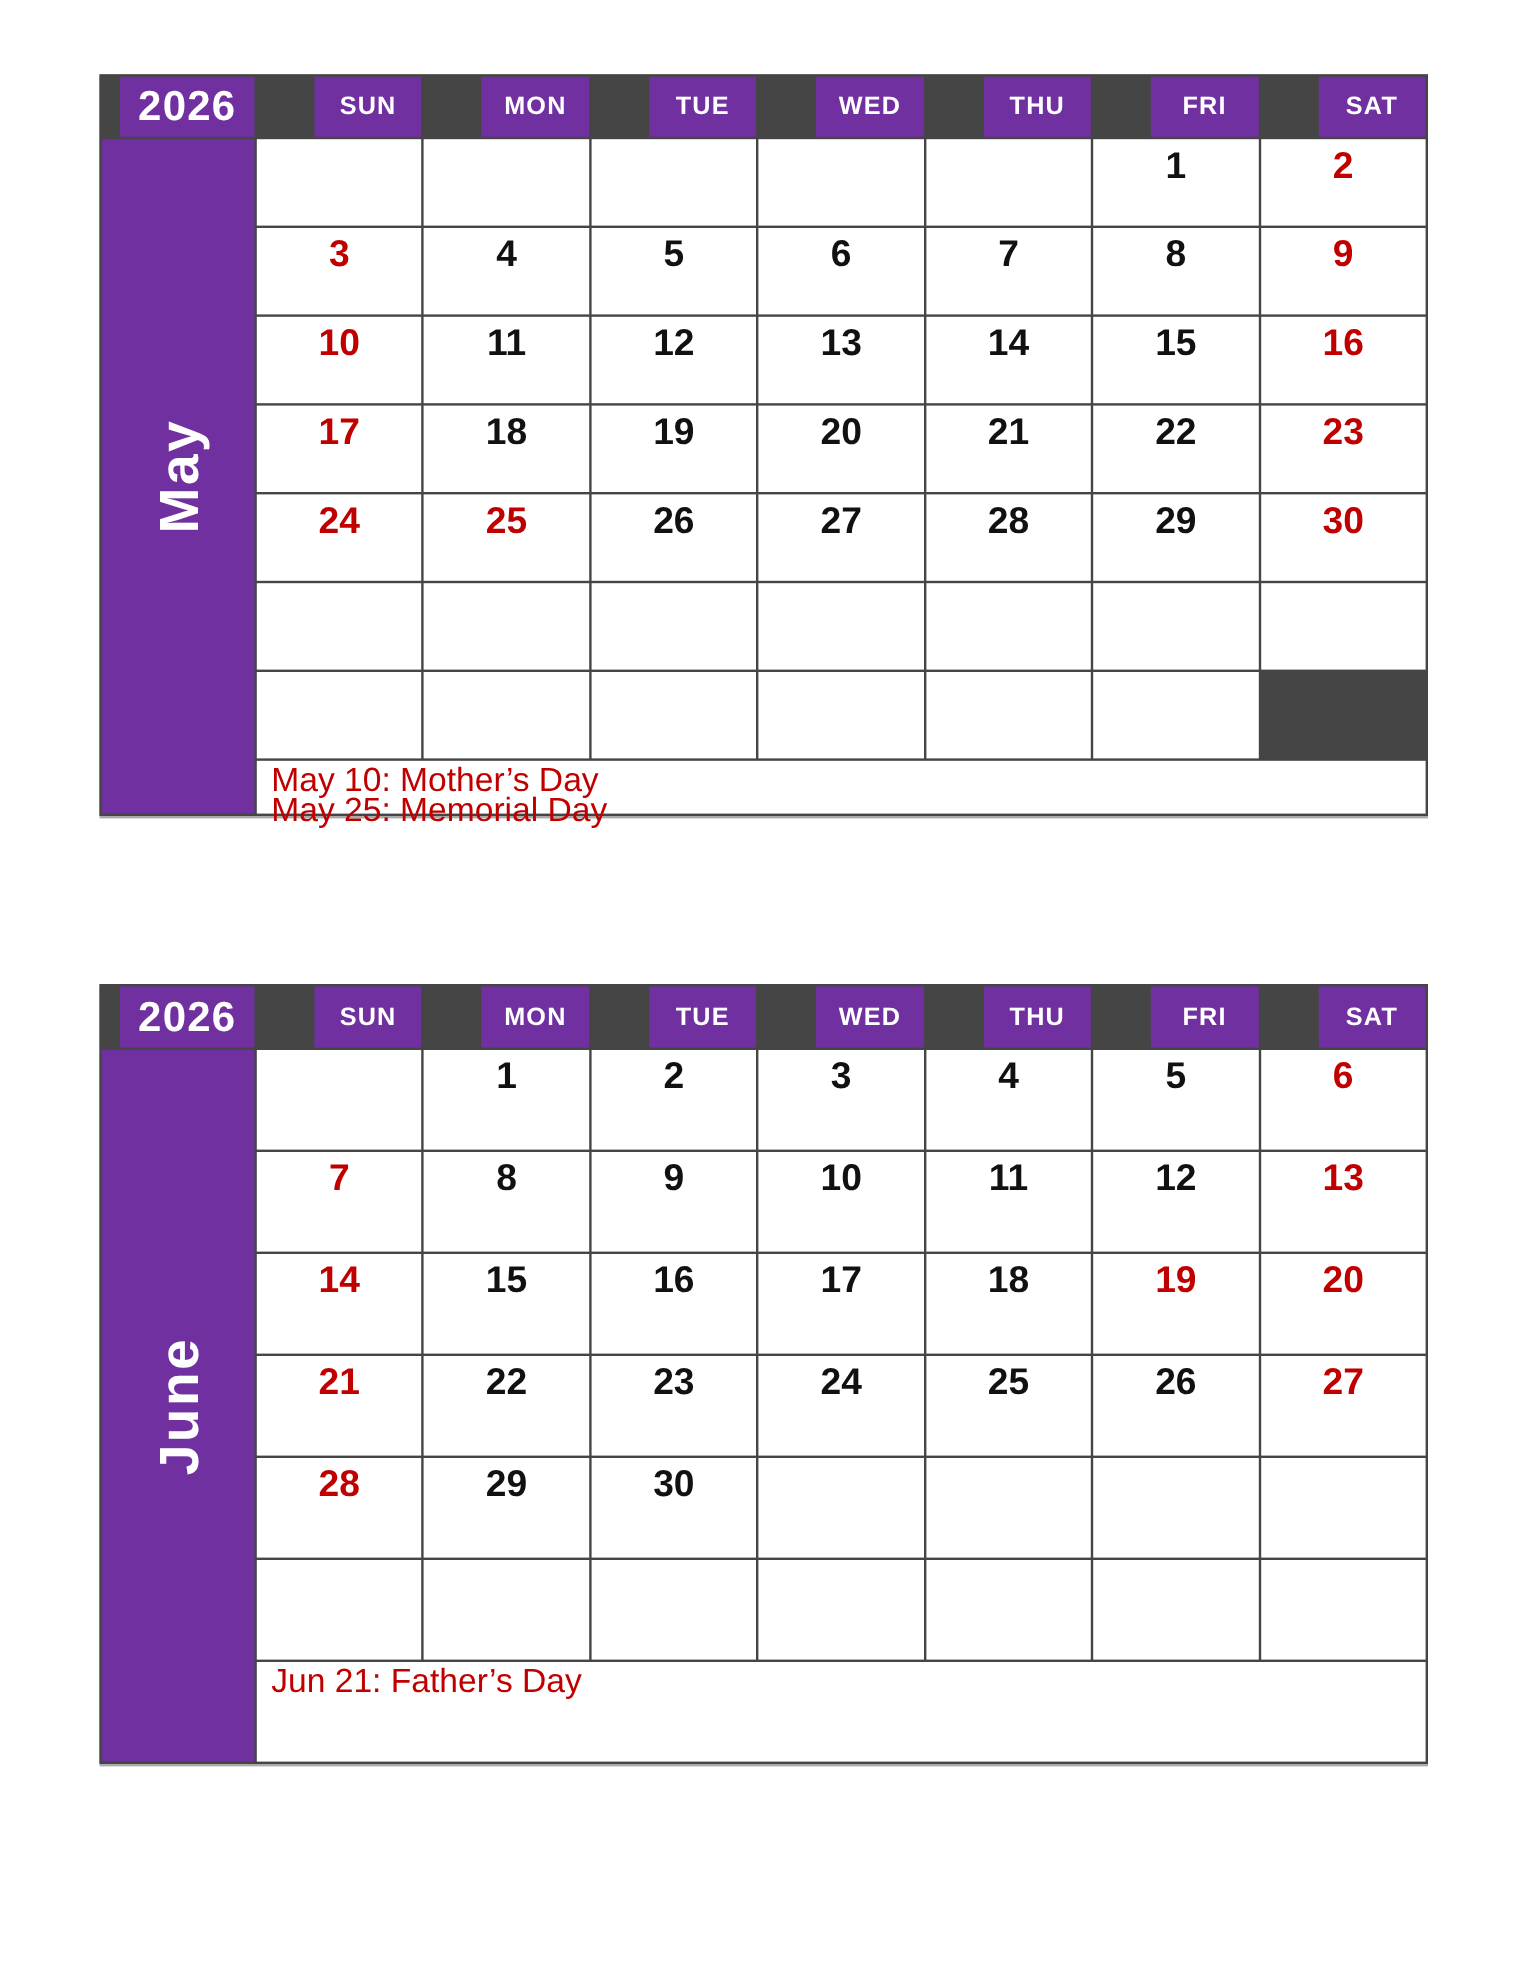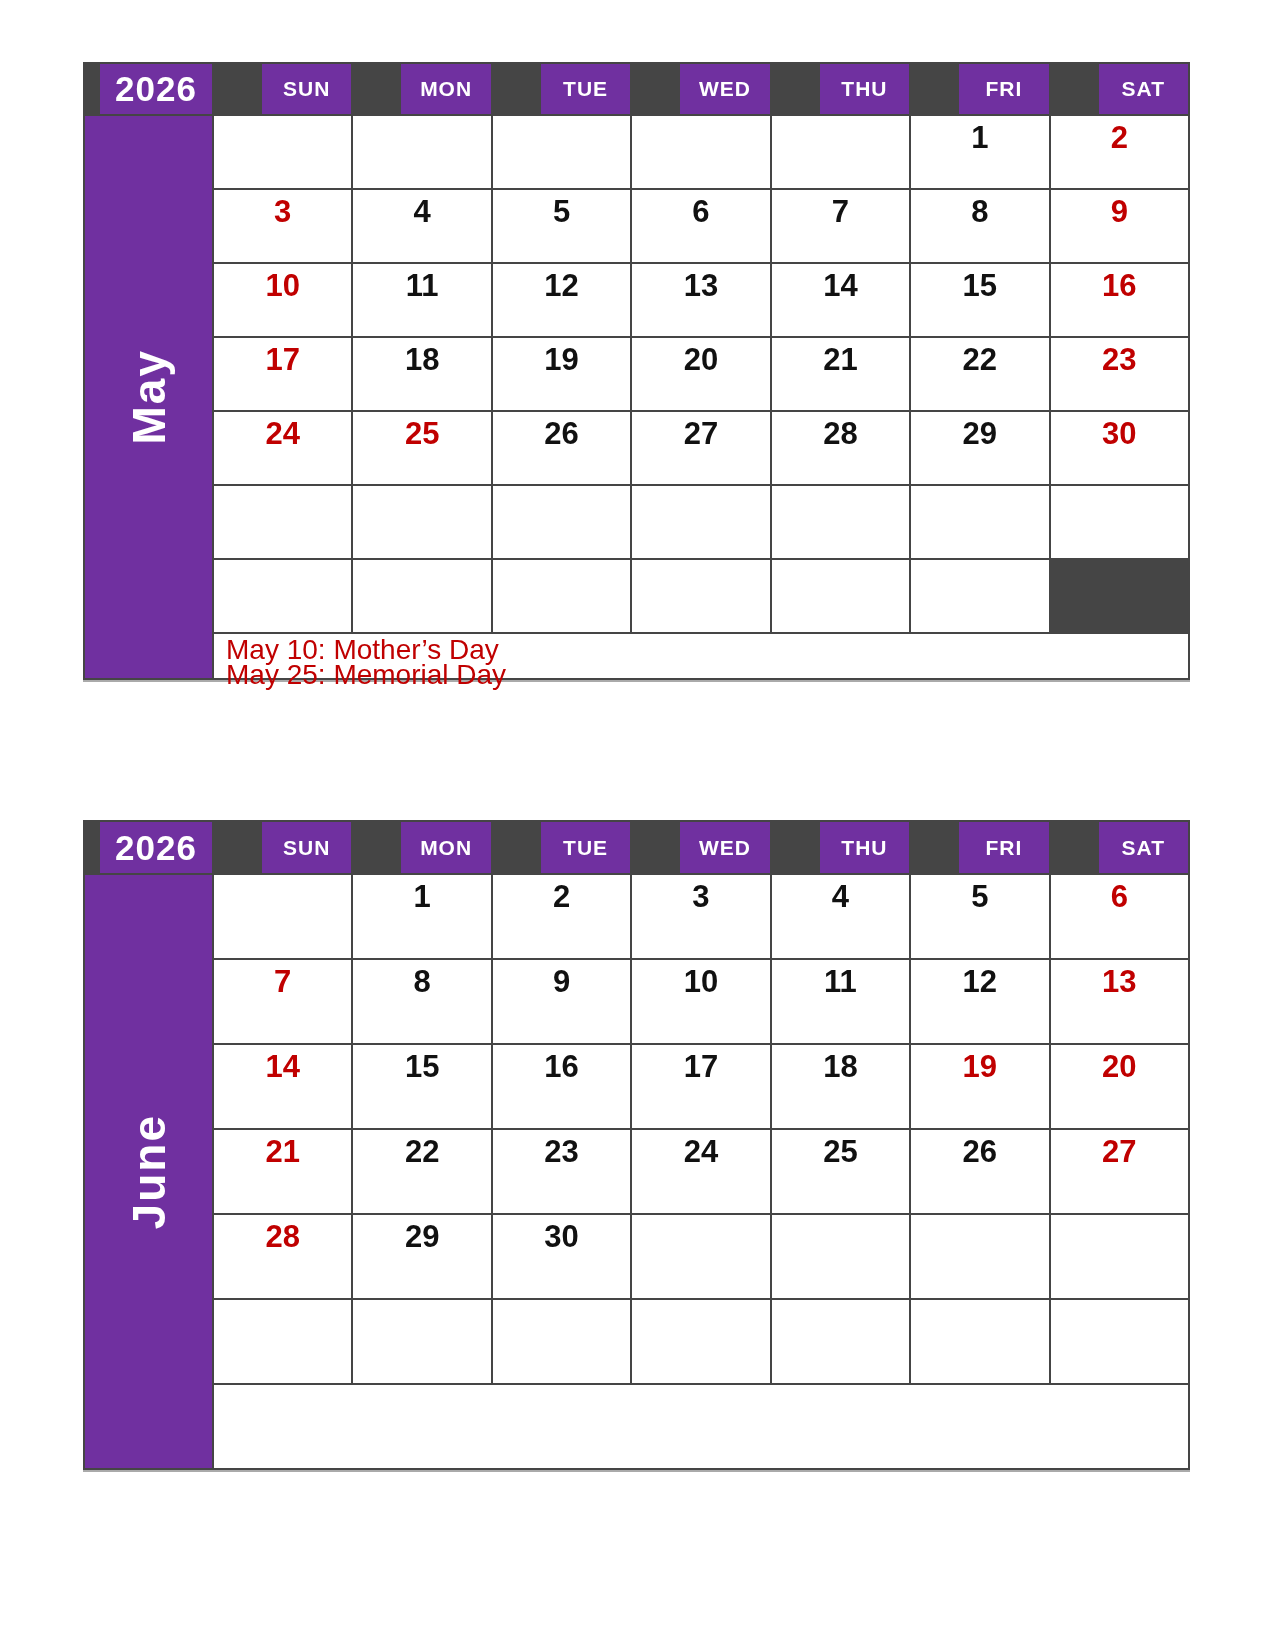--- a/index.html
+++ b/index.html
@@ -191,17 +191,18 @@
       <div class="cell day"></div>
       <div class="cell day"></div>
       <div class="cell day"></div>
       <div class="cell day"></div>
       <div class="cell day"></div>
       <div class="cell day"></div>
       <div class="cell day"></div>
       <div class="cell day"></div>
       <div class="cell day"></div>
       <div class="cell notes">
+      <div class="note">Jun 21: Father’s Day</div>
     </div>
   </section>
 
 
 </div>
 
 </body></html>

